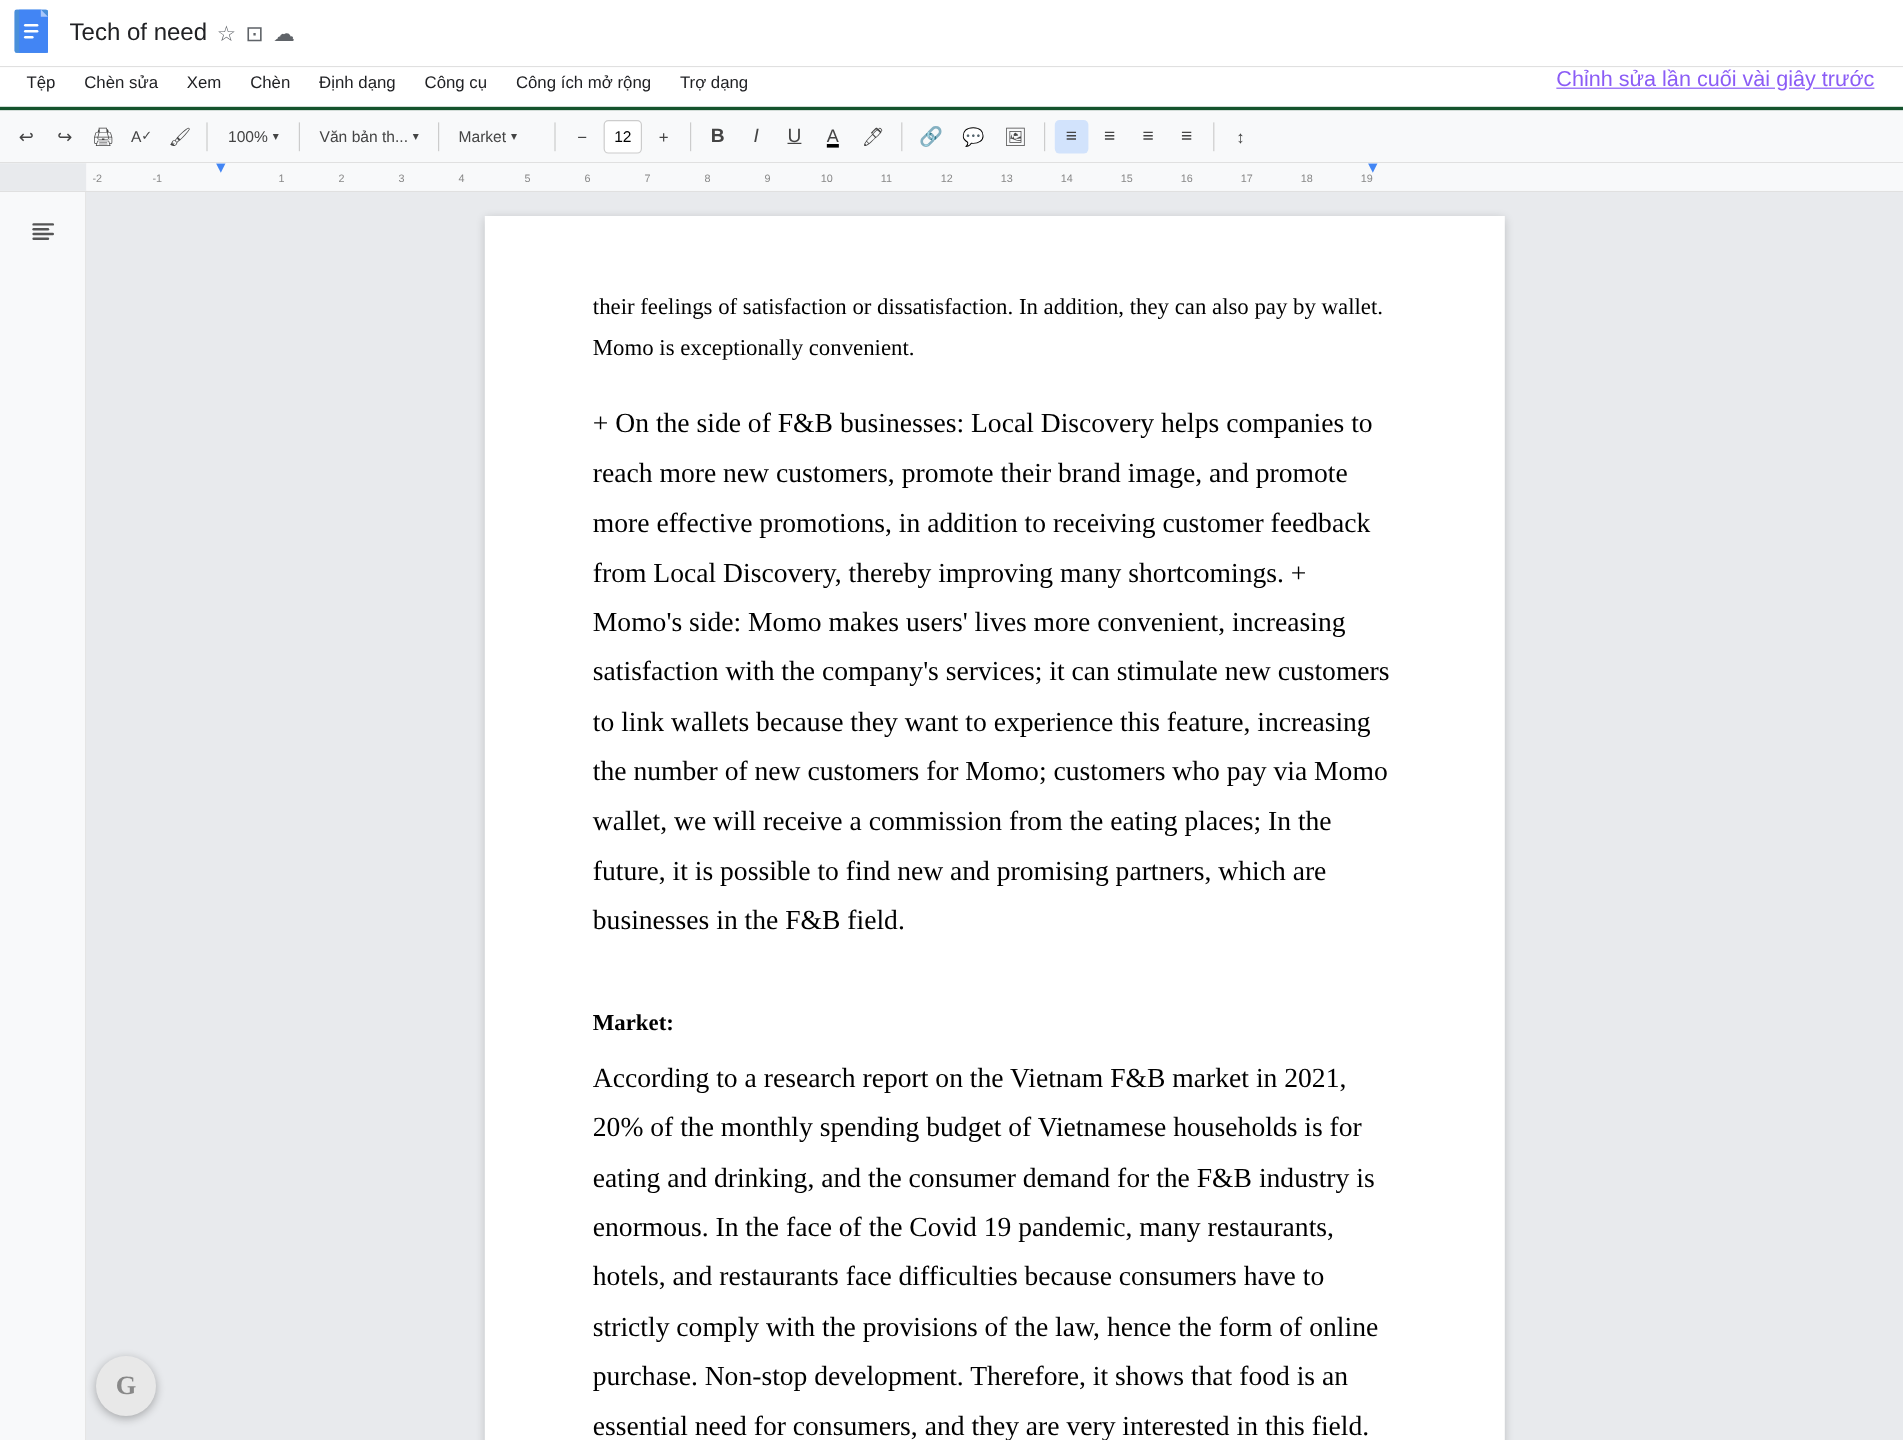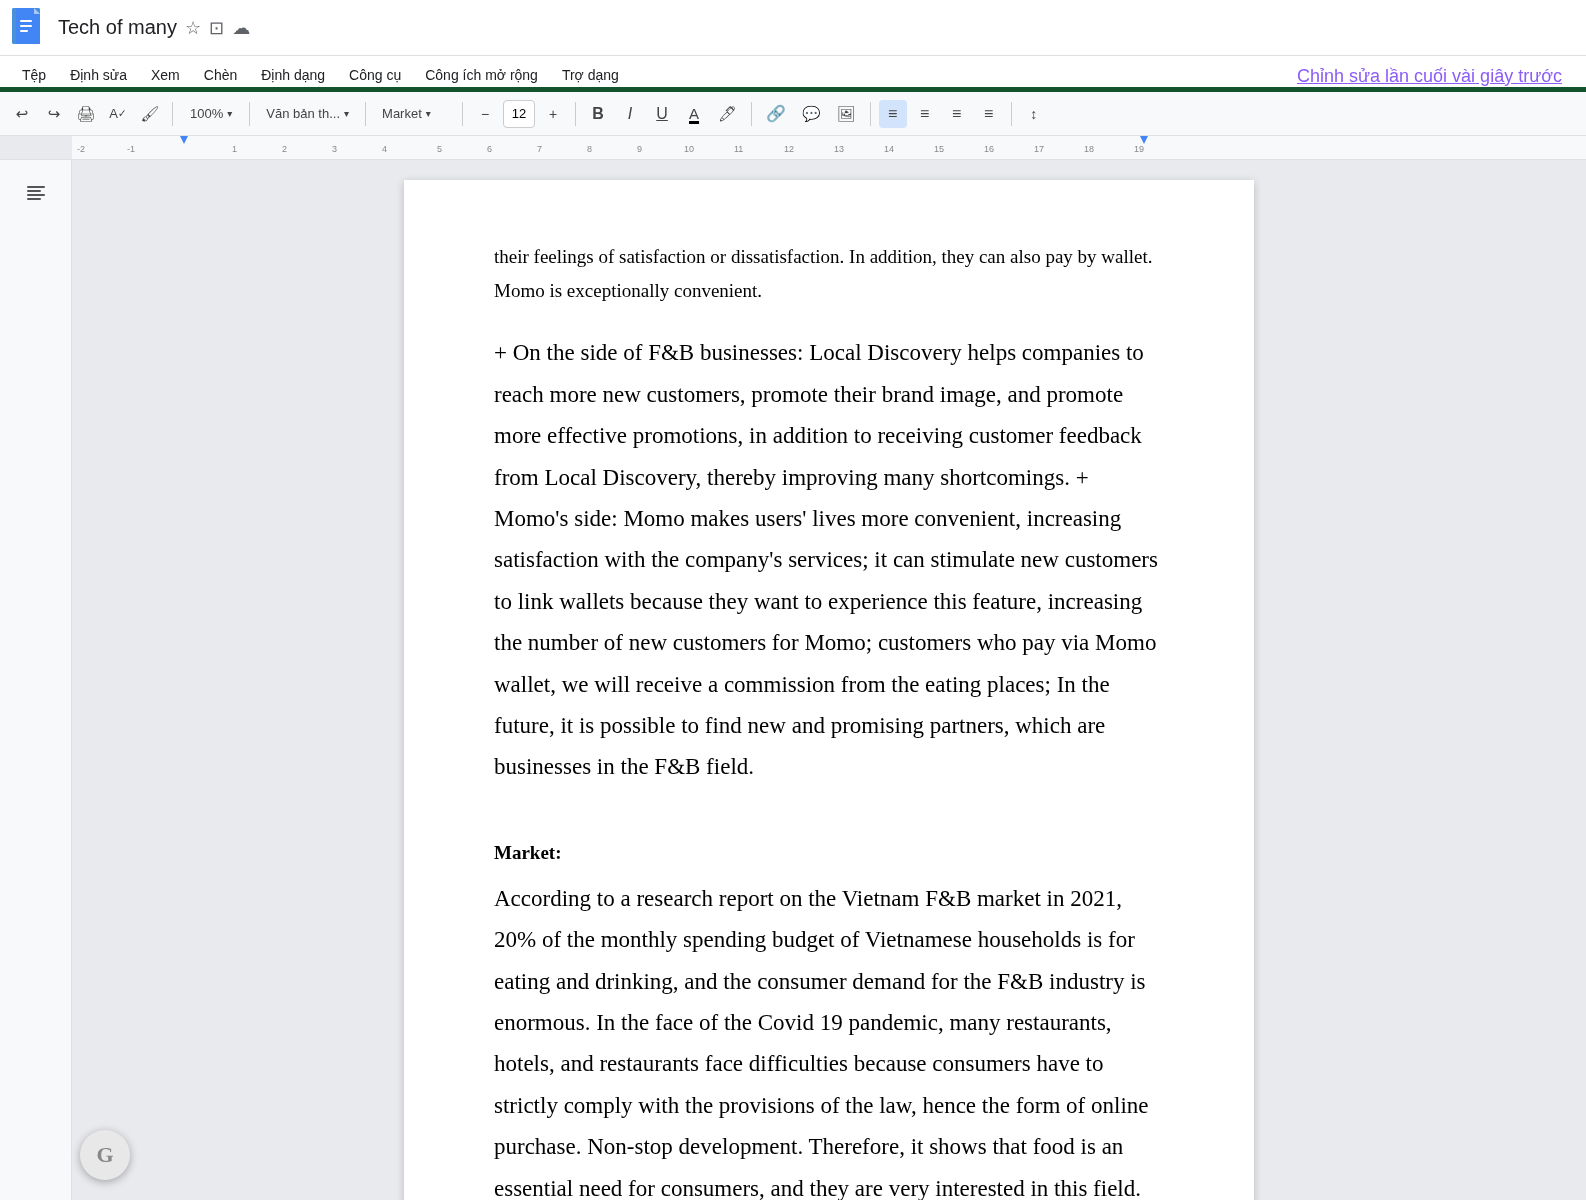--- a/index.html
+++ b/index.html
@@ -32,26 +32,26 @@
     }
     #title-icons span {
       font-size: 18px;
       color: #5f6368;
       cursor: pointer;
     }
 
     
     #menu-bar {
       display: flex;
-      align-items: flex-end;
+      align-items: flex-start;
       background: #fff;
       padding: 0 12px;
       height: 36px;
       gap: 4px;
-      border-bottom: 5px solid #14532d;
+      border-bottom: 3px solid #14532d;
     }
     .menu-item {
       font-size: 14px;
       color: #202124;
       padding: 4px 10px;
       border-radius: 4px;
       cursor: pointer;
       white-space: nowrap;
     }
     #last-edit-link {
@@ -286,31 +286,31 @@
   <svg id="doc-icon" viewBox="0 0 36 40" fill="none" xmlns="http://www.w3.org/2000/svg">
     <rect x="0" y="0" width="28" height="36" rx="2" fill="#4285f4"></rect>
     <rect x="0" y="0" width="28" height="36" rx="2" fill="#4a90d9"></rect>
 
     <path d="M4 0 L22 0 L28 6 L28 36 L4 36 Z" fill="#4285f4"></path>
     <path d="M22 0 L22 6 L28 6 Z" fill="#a8c7fa"></path>
     <rect x="8" y="12" width="12" height="2" rx="1" fill="white"></rect>
     <rect x="8" y="17" width="12" height="2" rx="1" fill="white"></rect>
     <rect x="8" y="22" width="8" height="2" rx="1" fill="white"></rect>
   </svg>
-  <span id="title-text">Tech of many</span>
+  <span id="title-text">Tech of need</span>
   <div id="title-icons">
     <span style="cursor:pointer;color:#5f6368;font-size:18px;">☆</span>
     <span style="cursor:pointer;color:#5f6368;font-size:18px;">⊡</span>
     <span style="cursor:pointer;color:#5f6368;font-size:18px;">☁</span>
   </div>
 </div>
 
 <div id="menu-bar">
   <span class="menu-item">Tệp</span>
-  <span class="menu-item">Định sửa</span>
+  <span class="menu-item">Chèn sửa</span>
   <span class="menu-item">Xem</span>
   <span class="menu-item">Chèn</span>
   <span class="menu-item">Định dạng</span>
   <span class="menu-item">Công cụ</span>
   <span class="menu-item">Công ích mở rộng</span>
   <span class="menu-item">Trợ dạng</span>
   <span id="last-edit-link">Chỉnh sửa lần cuối vài giây trước</span>
 </div>
 
 <div id="toolbar">

